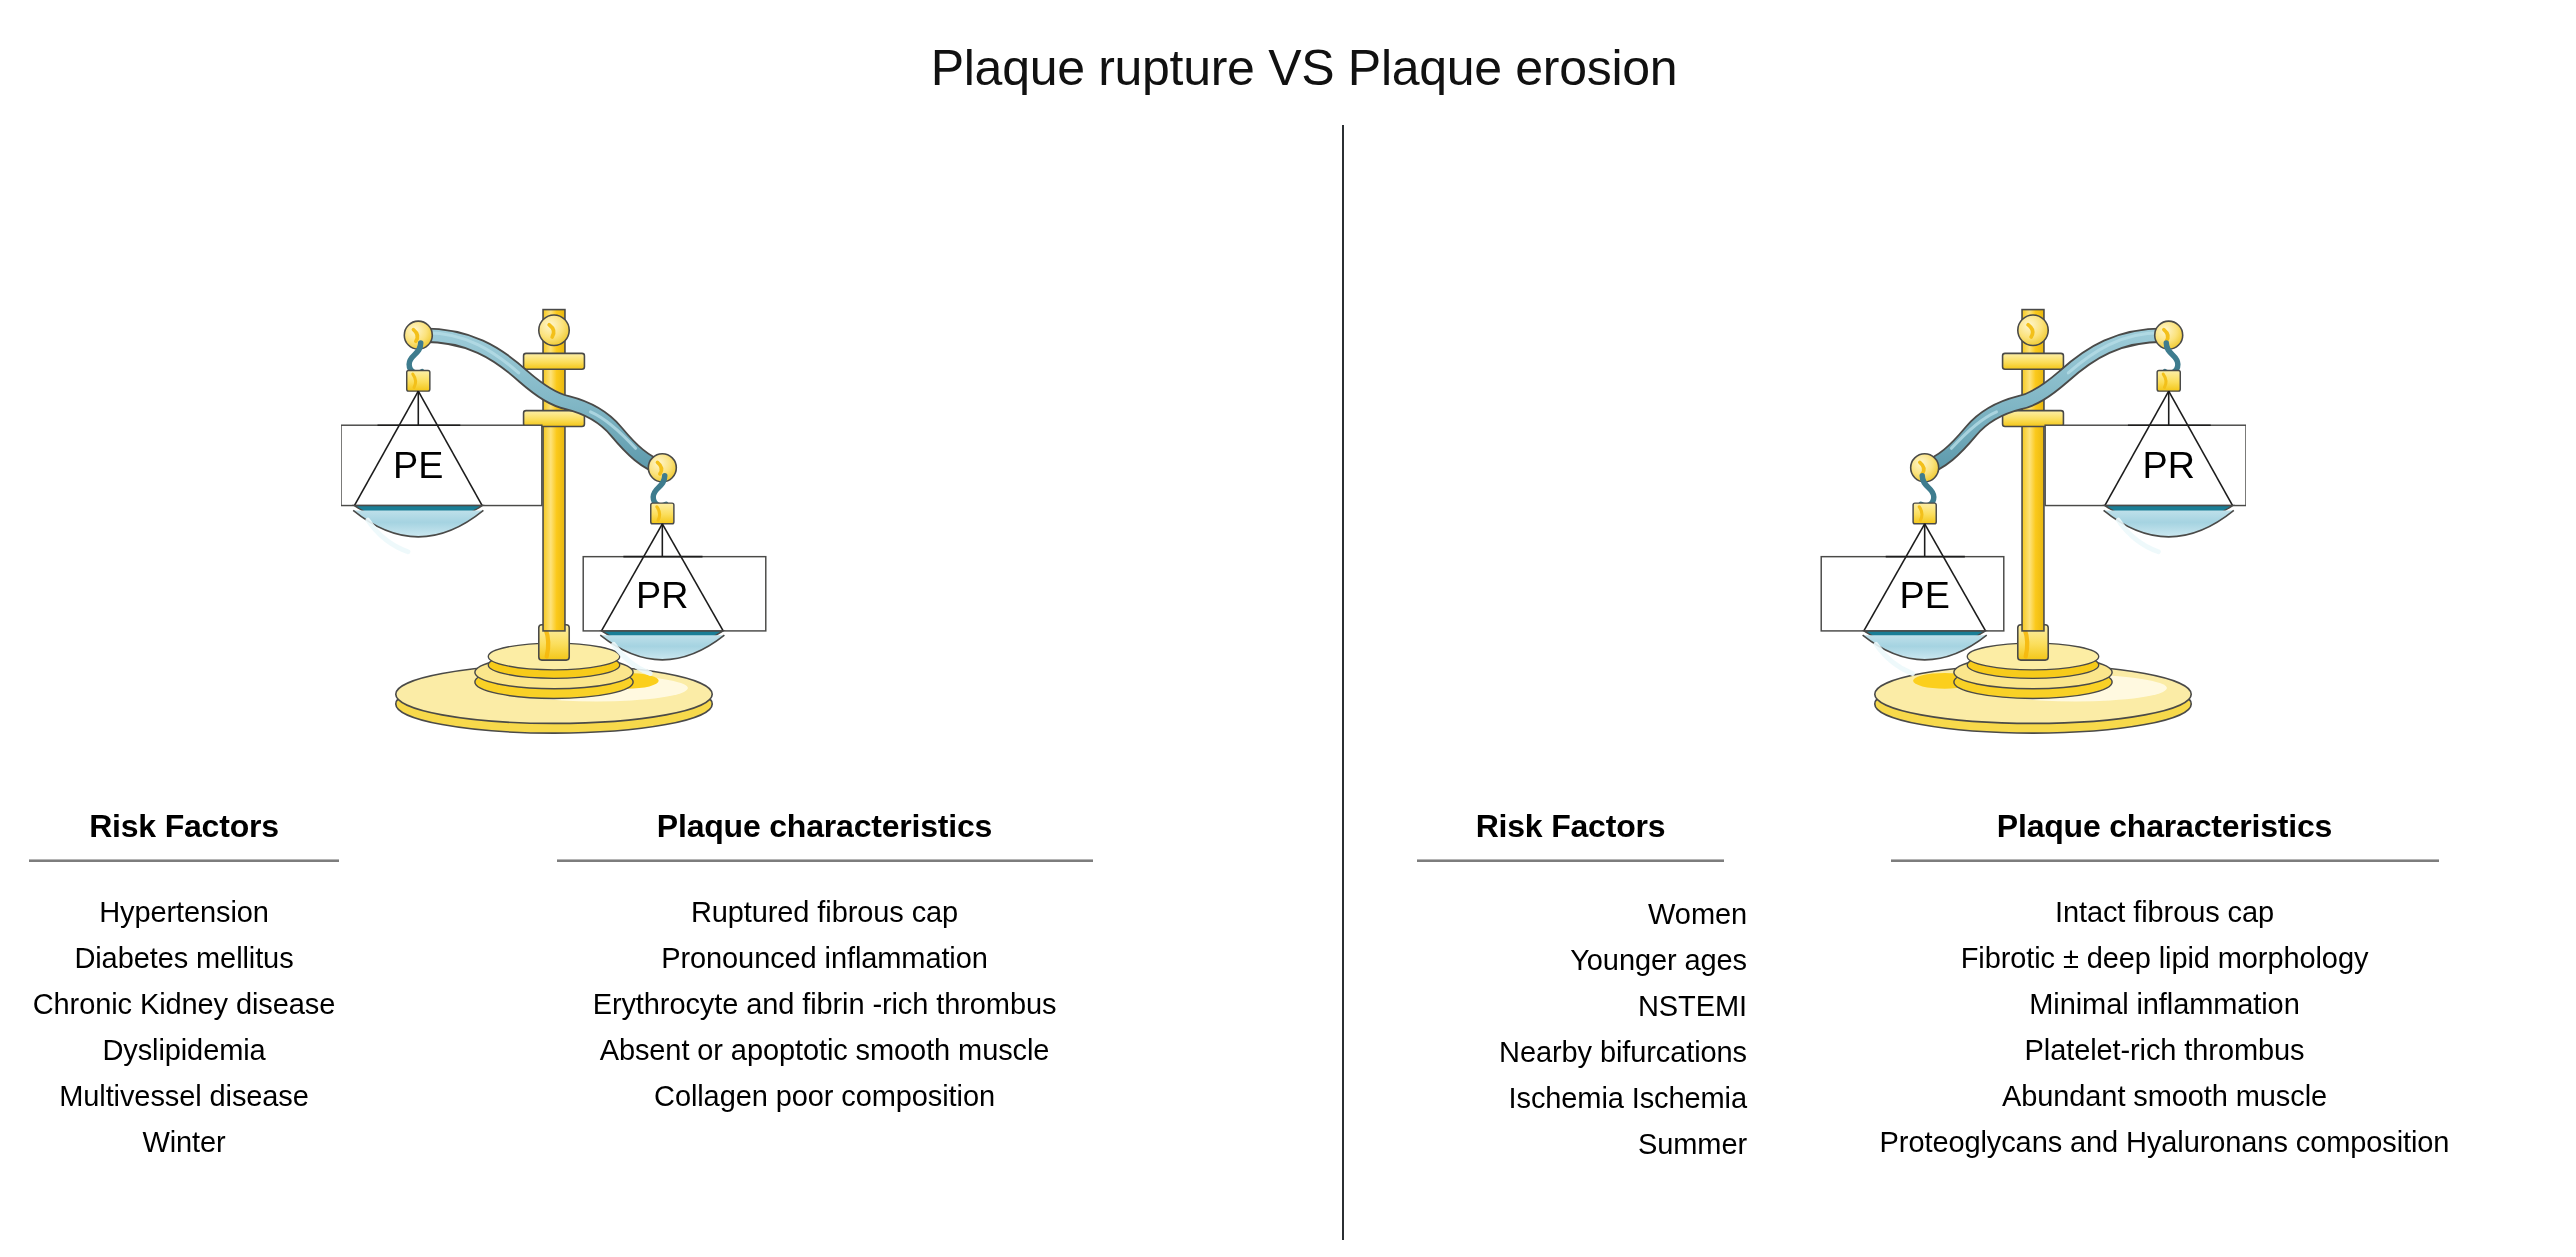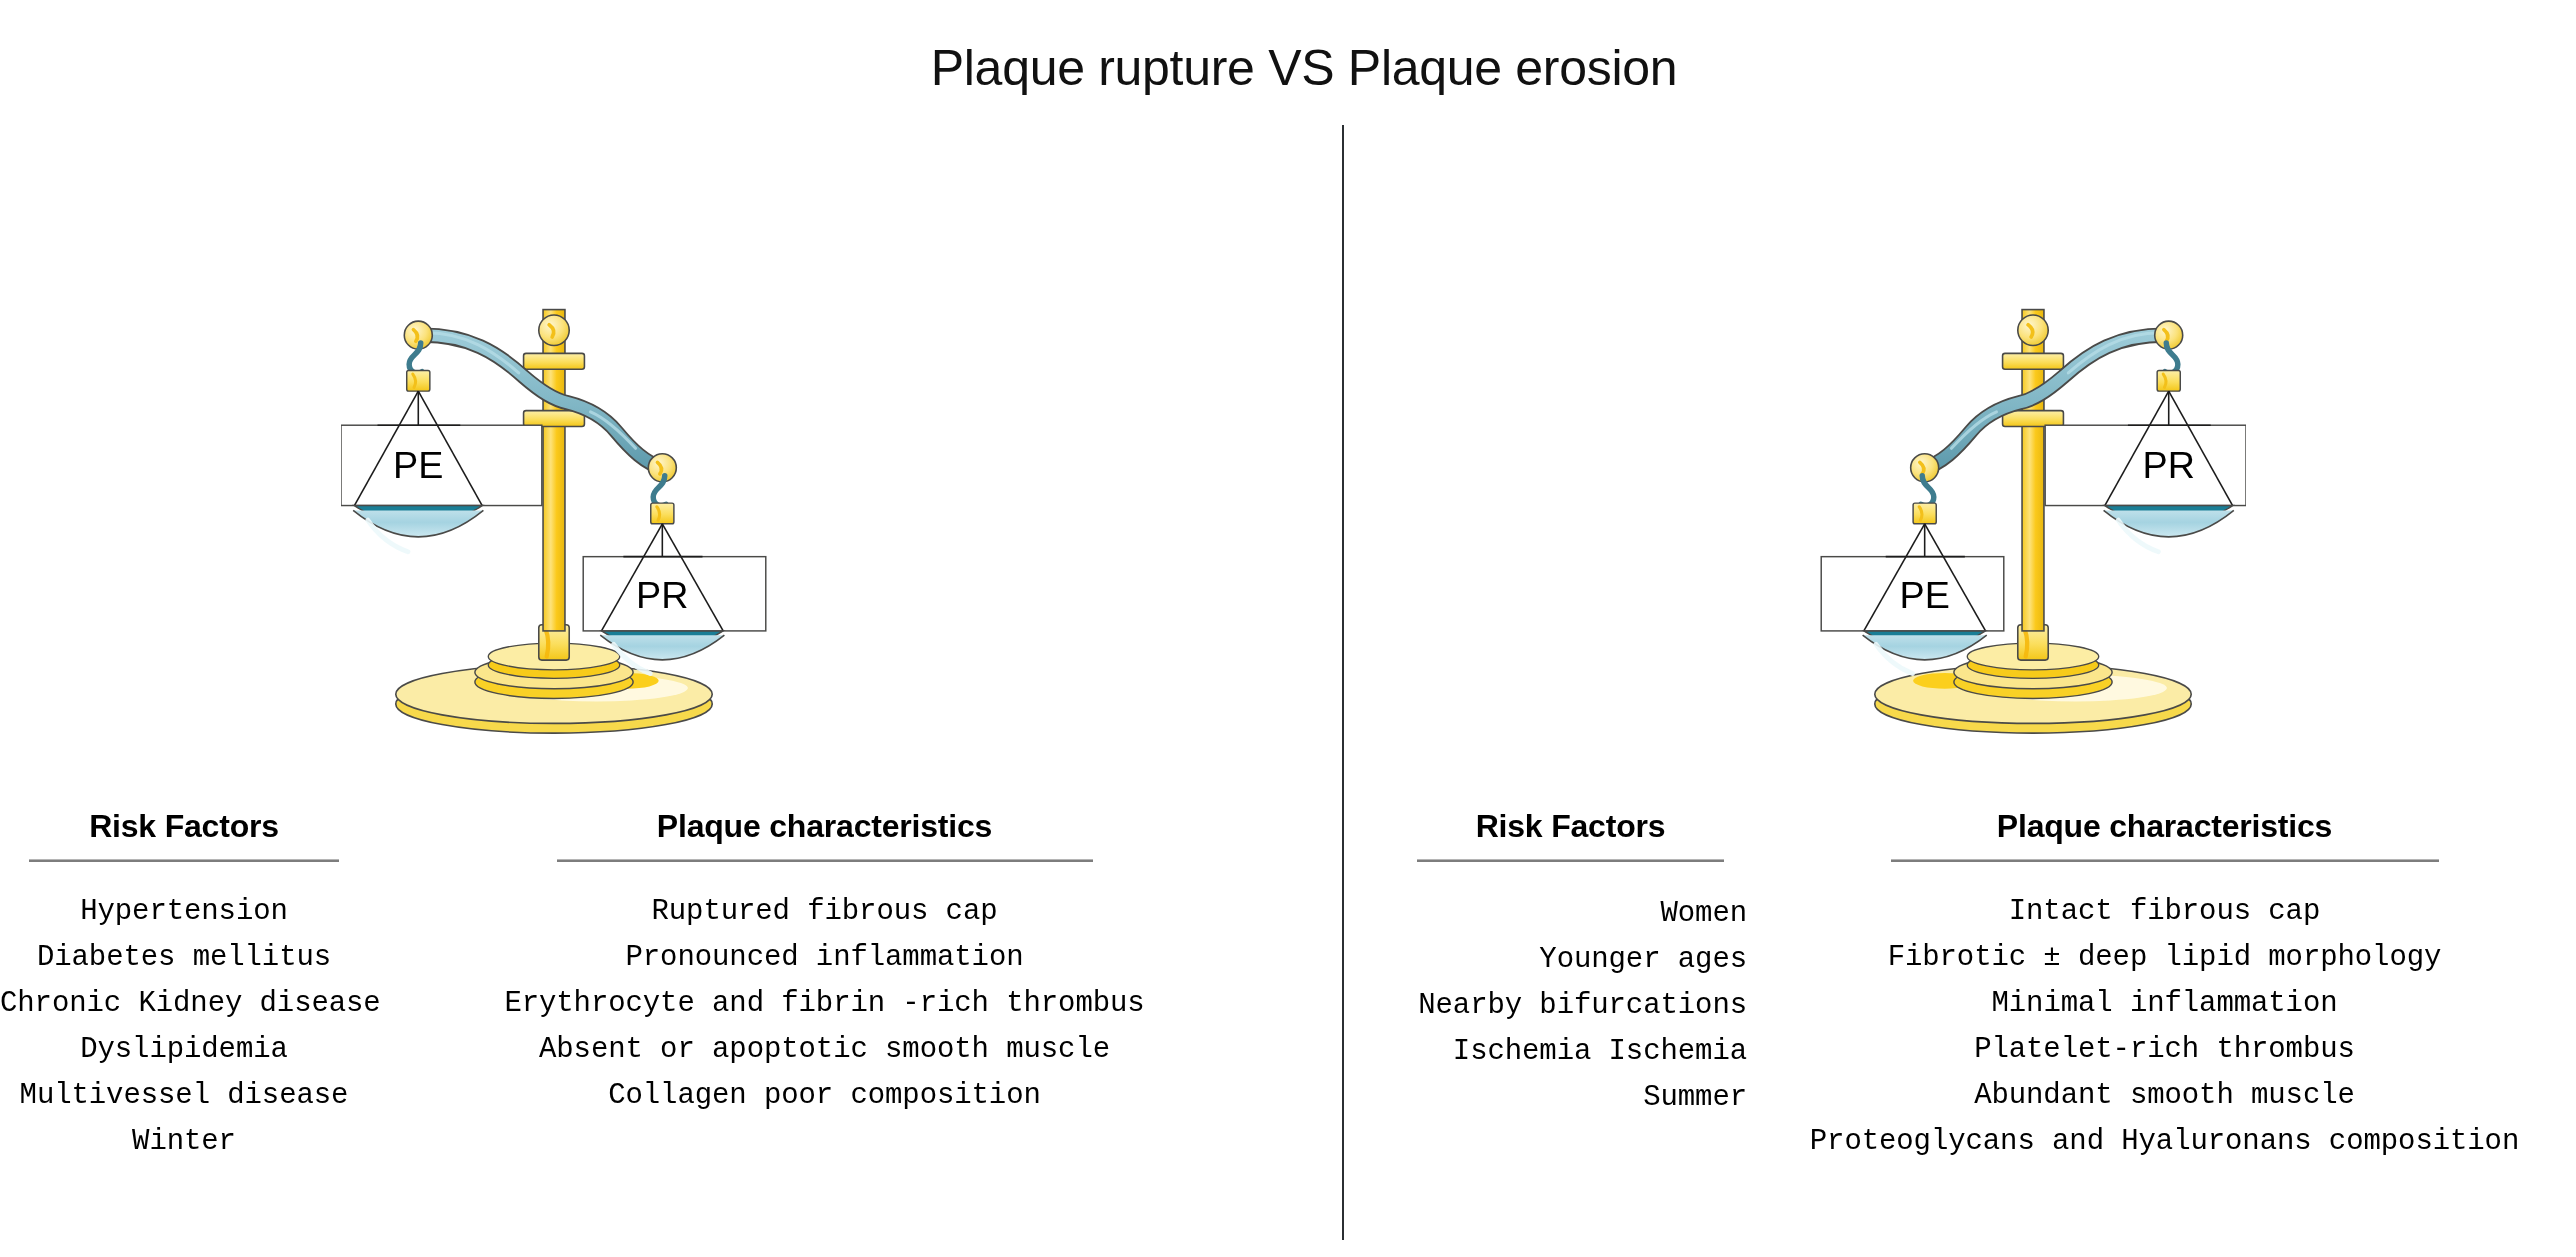--- a/index.html
+++ b/index.html
@@ -38,21 +38,21 @@
     border-top:0.6px solid #b5b5b5;
   }
   #panel-pr-risk .sec-rule{width:310px;}
   #panel-pr-char .sec-rule{width:536px;}
   #panel-pe-risk .sec-rule{width:307px;}
   #panel-pe-char .sec-rule{width:548px;}
 
   .sec-list{list-style:none;margin:0;padding:0;text-align:center;}
   .sec-list li{
     font-size:29px;line-height:46px;font-weight:400;color:#000;
-    white-space:nowrap;letter-spacing:-0.1px;font-family:Liberation Mono, monospace;
+    white-space:nowrap;letter-spacing:-0.1px;
   }
   #panel-pr-risk .sec-list{margin-top:27px;}
   #panel-pr-char .sec-list{margin-top:27px;}
   #panel-pe-risk .sec-list{margin-top:29px;text-align:right;}
   #panel-pe-char .sec-list{margin-top:27px;}
 </style>
 </head>
 <body>
 
 <h1 id="page-title">Plaque rupture VS Plaque erosion</h1>
@@ -289,20 +289,21 @@
       <li>Collagen poor composition</li>
     </ul>
 </div>
 
 <div class="panel" id="panel-pe-risk">
   <div class="sec-title">Risk Factors</div>
   <div class="sec-rule"></div>
   <ul class="sec-list">
       <li>Women</li>
       <li>Younger ages</li>
+      <li>NSTEMI</li>
       <li>Nearby bifurcations</li>
       <li>Ischemia Ischemia</li>
       <li>Summer</li>
     </ul>
 </div>
 
 <div class="panel" id="panel-pe-char">
   <div class="sec-title">Plaque characteristics</div>
   <div class="sec-rule"></div>
   <ul class="sec-list">

